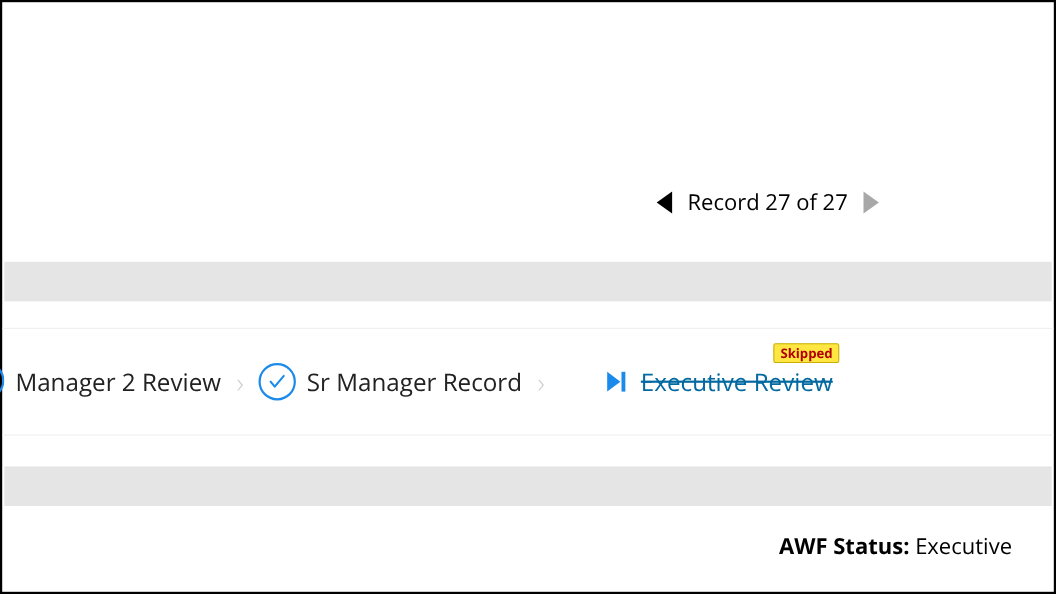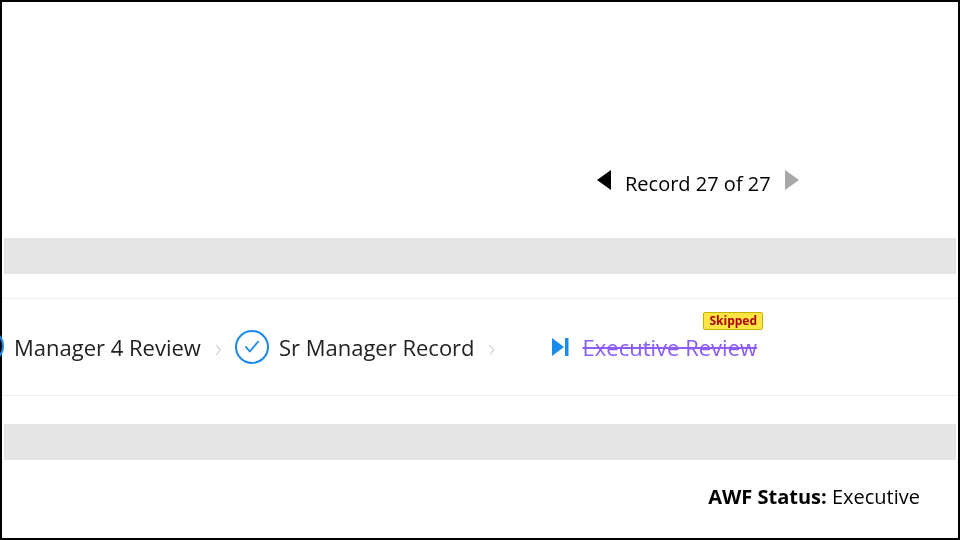--- a/index.html
+++ b/index.html
@@ -17,20 +17,21 @@
     position: relative;
     background: #fff;
   }
 
   
   .record-nav {
     position: absolute;
     top: 168px;
     left: 595px;
     display: flex;
+    align-items: center;
     gap: 14px;
     font-size: 20px;
     color: #000;
   }
   .tri-left, .tri-right {
     width: 0; height: 0;
     border-top: 10px solid transparent;
     border-bottom: 10px solid transparent;
     cursor: pointer;
   }
@@ -61,21 +62,21 @@
 
   .step {
     display: flex;
     align-items: center;
     gap: 10px;
     font-size: 22px;
     color: #222;
     position: relative;
   }
   .step.skipped span.label {
-    color: #8b5cf6;
+    color: #0369a1;
     text-decoration: line-through;
     text-align: center;
   }
 
   .chevron {
     width: 34px;
     text-align: center;
     color: #cfcfcf;
     font-size: 26px;
     font-weight: 300;
@@ -147,21 +148,21 @@
   <div class="bar bar-top"></div>
 
   <div class="workflow">
 
     <div class="step" style="margin-left:-18px;">
       <div class="half-ring">
         <div class="ring">
           
         </div>
       </div>
-      <span class="label">Manager 4 Review</span>
+      <span class="label">Manager 2 Review</span>
     </div>
 
     <div class="chevron">›</div>
 
     <div class="step">
       <div class="ring">
         <svg width="18" height="18" viewBox="0 0 24 24" fill="none" stroke="#1a8aeb" stroke-width="2.5" stroke-linecap="round" stroke-linejoin="round">
             <polyline points="4 12 9 18 20 5"></polyline>
           </svg>
       </div>

